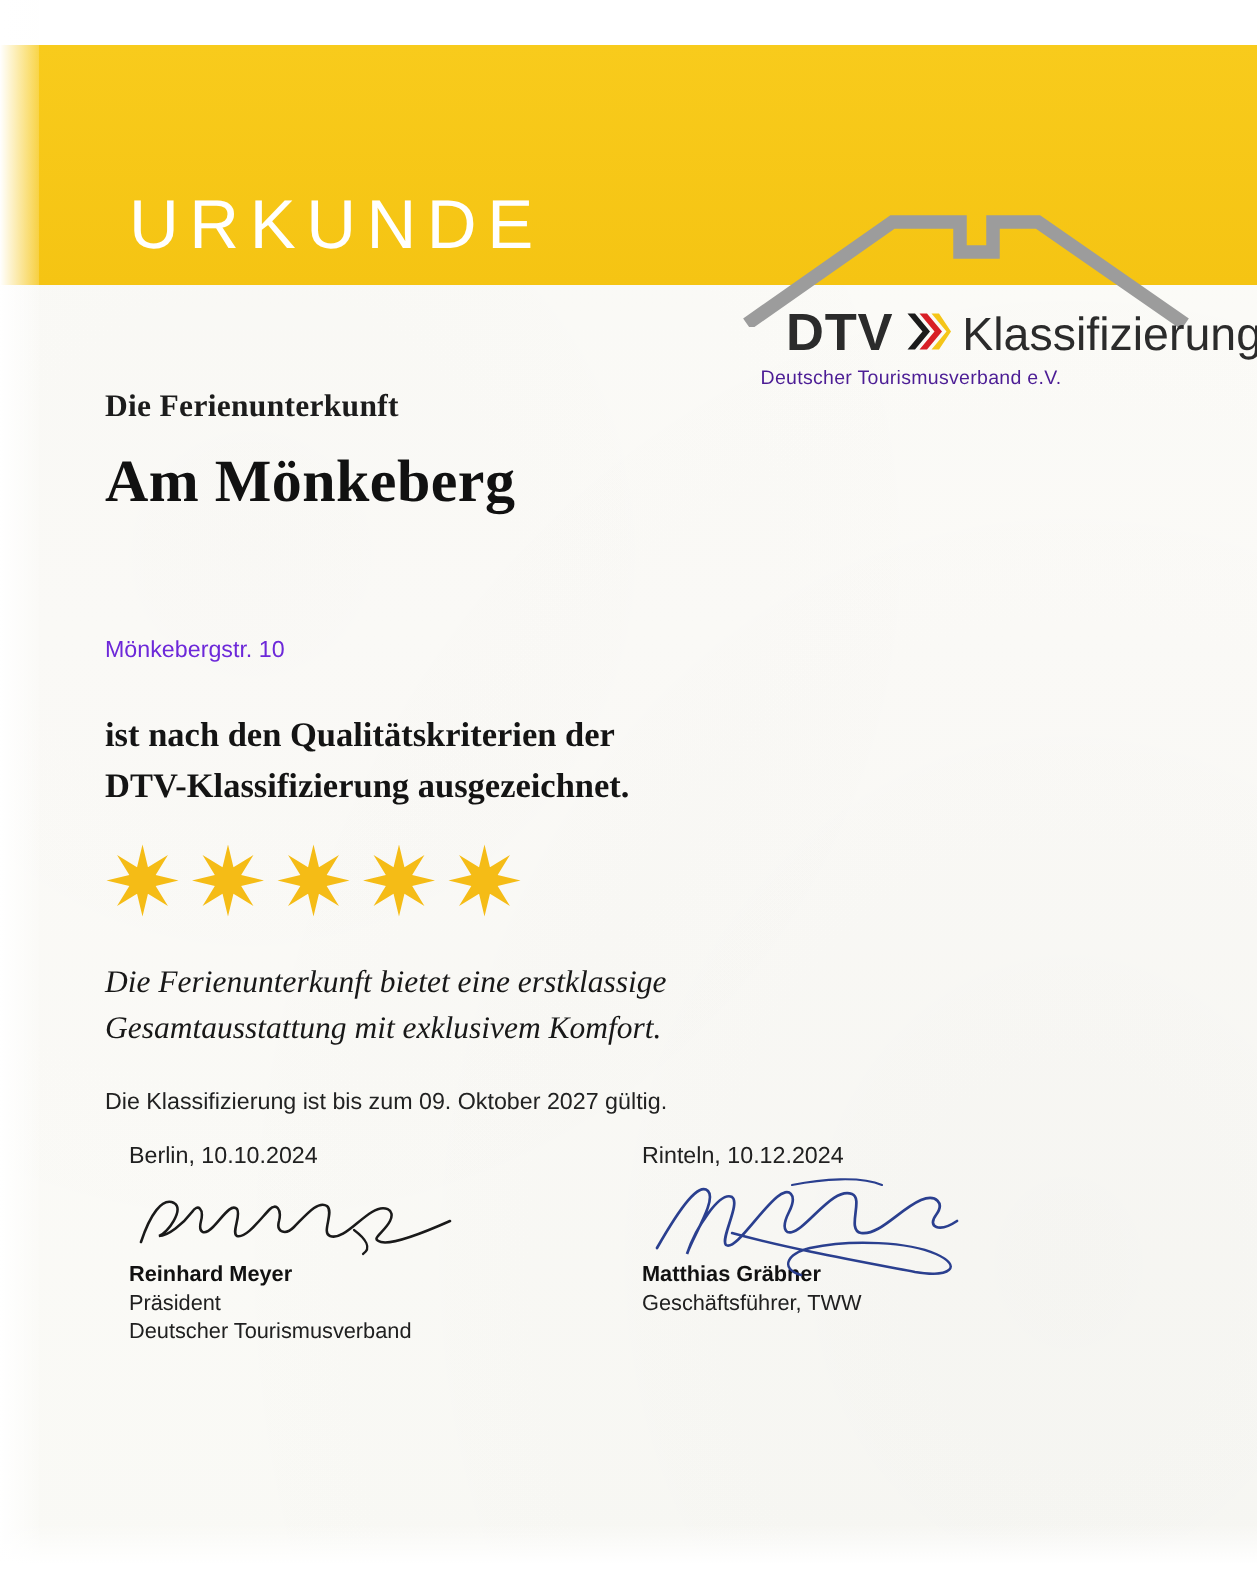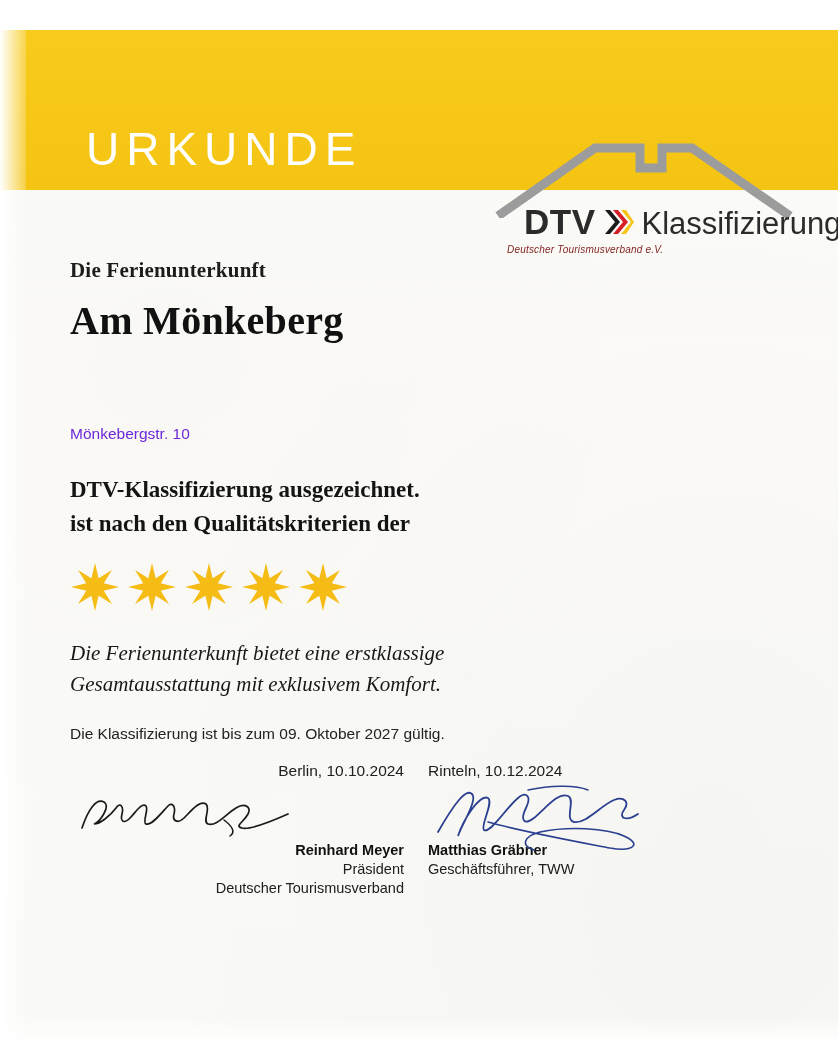--- a/index.html
+++ b/index.html
@@ -113,25 +113,24 @@
   .logo-klass {
     font-size: 31px;
     color: #2b2b2b;
     font-family: "Liberation Sans", sans-serif;
     font-weight: 400;
   }
   .logo-sub {
     position: absolute;
     left: 17px;
     top: 106px;
-    font-size: 10px;
-    color: #7f1d1d;
+    font-size: 13px;
+    color: #4c1d95;
     letter-spacing: 0.2px;
     font-family: "Liberation Sans", sans-serif;
-    font-style: italic;
   }
 
   
   .content {
     position: absolute;
     left: 70px;
     top: 258px;
     width: 700px;
   }
   .kicker {
@@ -191,21 +190,21 @@
     position: absolute;
     left: 70px;
     top: 762px;
     width: 720px;
     height: 180px;
   }
   .sig-col {
     position: absolute;
     top: 0;
   }
-  .sig-col.left { left: 4px; width: 330px; text-align: right; }
+  .sig-col.left { left: 16px; width: 330px; }
   .sig-col.right { left: 358px; width: 340px; }
   .sig-place {
     font-size: 15.5px;
     color: #202020;
     font-family: "Liberation Sans", sans-serif;
   }
   .sig-mark {
     height: 62px;
     position: relative;
   }
@@ -260,22 +259,22 @@
 
   <div class="content">
     <p class="kicker">Die Ferienunterkunft</p>
     <h1 class="property-name">Am Mönkeberg</h1>
 
     <div class="address">
       <div>Mönkebergstr. 10</div>
     </div>
 
     <div class="statement">
+      <div>ist nach den Qualitätskriterien der</div>
       <div>DTV-Klassifizierung ausgezeichnet.</div>
-      <div>ist nach den Qualitätskriterien der</div>
     </div>
 
     <div class="stars" id="star-rating">
         <span><svg width="50" height="50" viewBox="0 0 50 50">
             <polygon points="25.00,1.00 28.64,16.22 41.97,8.03 33.78,21.36 49.00,25.00 33.78,28.64 41.97,41.97 28.64,33.78 25.00,49.00 21.36,33.78 8.03,41.97 16.22,28.64 1.00,25.00 16.22,21.36 8.03,8.03 21.36,16.22" fill="#f5bc16"></polygon>
           </svg></span>
         <span><svg width="50" height="50" viewBox="0 0 50 50">
             <polygon points="25.00,1.00 28.64,16.22 41.97,8.03 33.78,21.36 49.00,25.00 33.78,28.64 41.97,41.97 28.64,33.78 25.00,49.00 21.36,33.78 8.03,41.97 16.22,28.64 1.00,25.00 16.22,21.36 8.03,8.03 21.36,16.22" fill="#f5bc16"></polygon>
           </svg></span>
         <span><svg width="50" height="50" viewBox="0 0 50 50">

